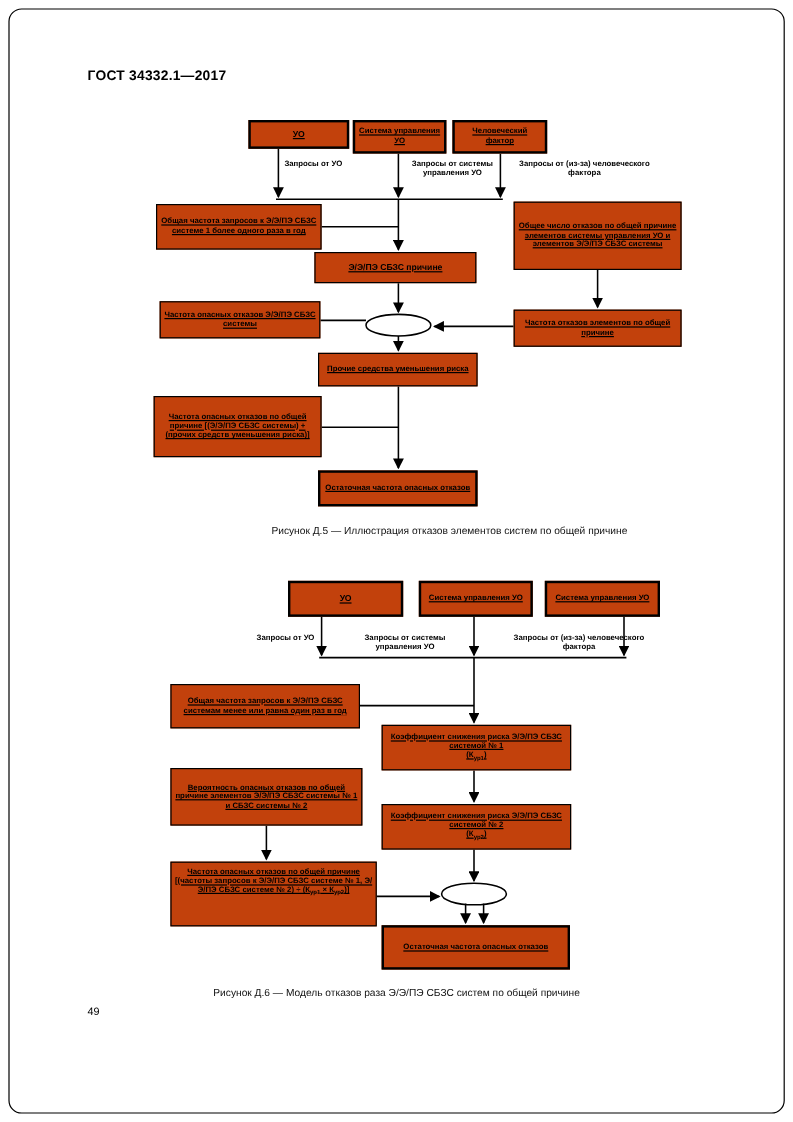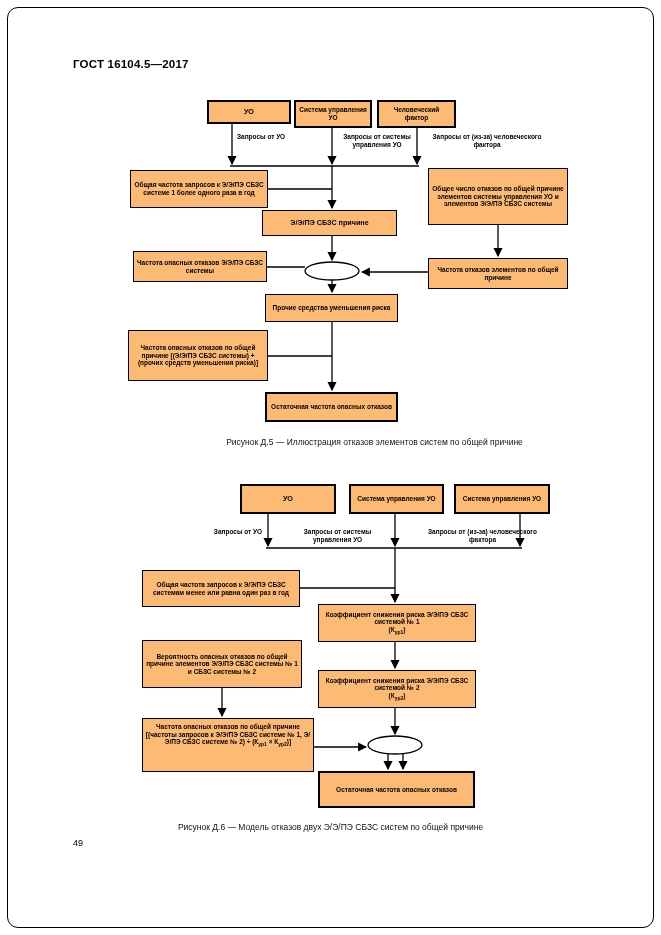--- a/index.html
+++ b/index.html
@@ -7,40 +7,40 @@
     position:relative;width:661px;height:935px;background:#ffffff;
     font-family:"Liberation Sans","DejaVu Sans",sans-serif;color:#000;
     margin:0 auto;overflow:hidden;
   }
   .frame{position:absolute;left:7px;top:7px;right:7px;bottom:7px;
     border:1.6px solid #000;border-radius:11px;pointer-events:none;}
   .hdr{position:absolute;left:73px;top:58px;font-size:11.5px;font-weight:bold;letter-spacing:.2px;}
   .pgnum{position:absolute;left:73px;top:838px;font-size:9px;}
   svg.conn{position:absolute;left:0;top:0;z-index:1;}
   .bx{
-    position:absolute;z-index:2;background:#fdba74;border:1.5px solid #000;
+    position:absolute;z-index:2;background:#c2410c;border:1.5px solid #000;
     display:flex;flex-direction:column;align-items:center;justify-content:center;
     text-align:center;font-size:6.5px;font-weight:bold;line-height:1.18;
-    padding:1px 2px;box-sizing:border-box;
+    padding:1px 2px;box-sizing:border-box;text-decoration:underline;
   }
   .bx.thick{border-width:2px;}
   .bx.big{font-size:7.2px;}
   .lbl{position:absolute;z-index:2;font-size:6.5px;font-weight:bold;line-height:1.3;text-align:center;}
   .lbl.nw{white-space:nowrap;}
   .caption{position:absolute;left:0;width:100%;text-align:center;font-size:8.5px;color:#111;z-index:2;}
   sub.k{font-size:5px;line-height:1;}
   .formula{display:inline;}
 </style>
 </head>
 <body>
 
 <div class="page">
   <div class="frame"></div>
 
-  <div class="hdr">ГОСТ 16104.5—2017</div>
+  <div class="hdr">ГОСТ 34332.1—2017</div>
 
   <svg class="conn" width="661" height="935" viewBox="0 0 661 935">
     <defs>
       <marker id="arr" viewBox="0 0 8 8" refX="7" refY="4" markerWidth="7" markerHeight="7" orient="auto">
         <path d="M0,0 L8,4 L0,8 z" fill="#000"></path>
       </marker>
     </defs>
     <g stroke="#000" stroke-width="1.3" fill="none">
 
       <line x1="232" y1="124" x2="232" y2="164" marker-end="url(#arr)"></line>
@@ -115,17 +115,17 @@
 
     <div class="bx" style="left:318px;top:670px;width:158px;height:38px;">
       <span>Коэффициент снижения риска Э/Э/ПЭ СБЗС системой № 2</span>
       <span class="formula"><span>(К</span><sub class="k">ур2</sub><span>)</span></span>
     </div>
 
     <div class="bx" style="left:142px;top:718px;width:172px;height:54px;display:block;padding-top:4px;"><span>Частота опасных отказов по общей причине [(частоты запросов к Э/Э/ПЭ СБЗС системе № 1, Э/Э/ПЭ СБЗС системе № 2) ÷ (К</span><sub class="k">ур1</sub><span> × К</span><sub class="k">ур2</sub><span>)]</span></div>
 
     <div class="bx thick" style="left:318px;top:771px;width:157px;height:37px;">Остаточная частота опасных отказов</div>
 
-    <div class="caption" style="top:822px;">Рисунок Д.6 — Модель отказов двух Э/Э/ПЭ СБЗС систем по общей причине</div>
+    <div class="caption" style="top:822px;">Рисунок Д.6 — Модель отказов раза Э/Э/ПЭ СБЗС систем по общей причине</div>
   </div>
 
   <div class="pgnum">49</div>
 </div>
 
 </body></html>

